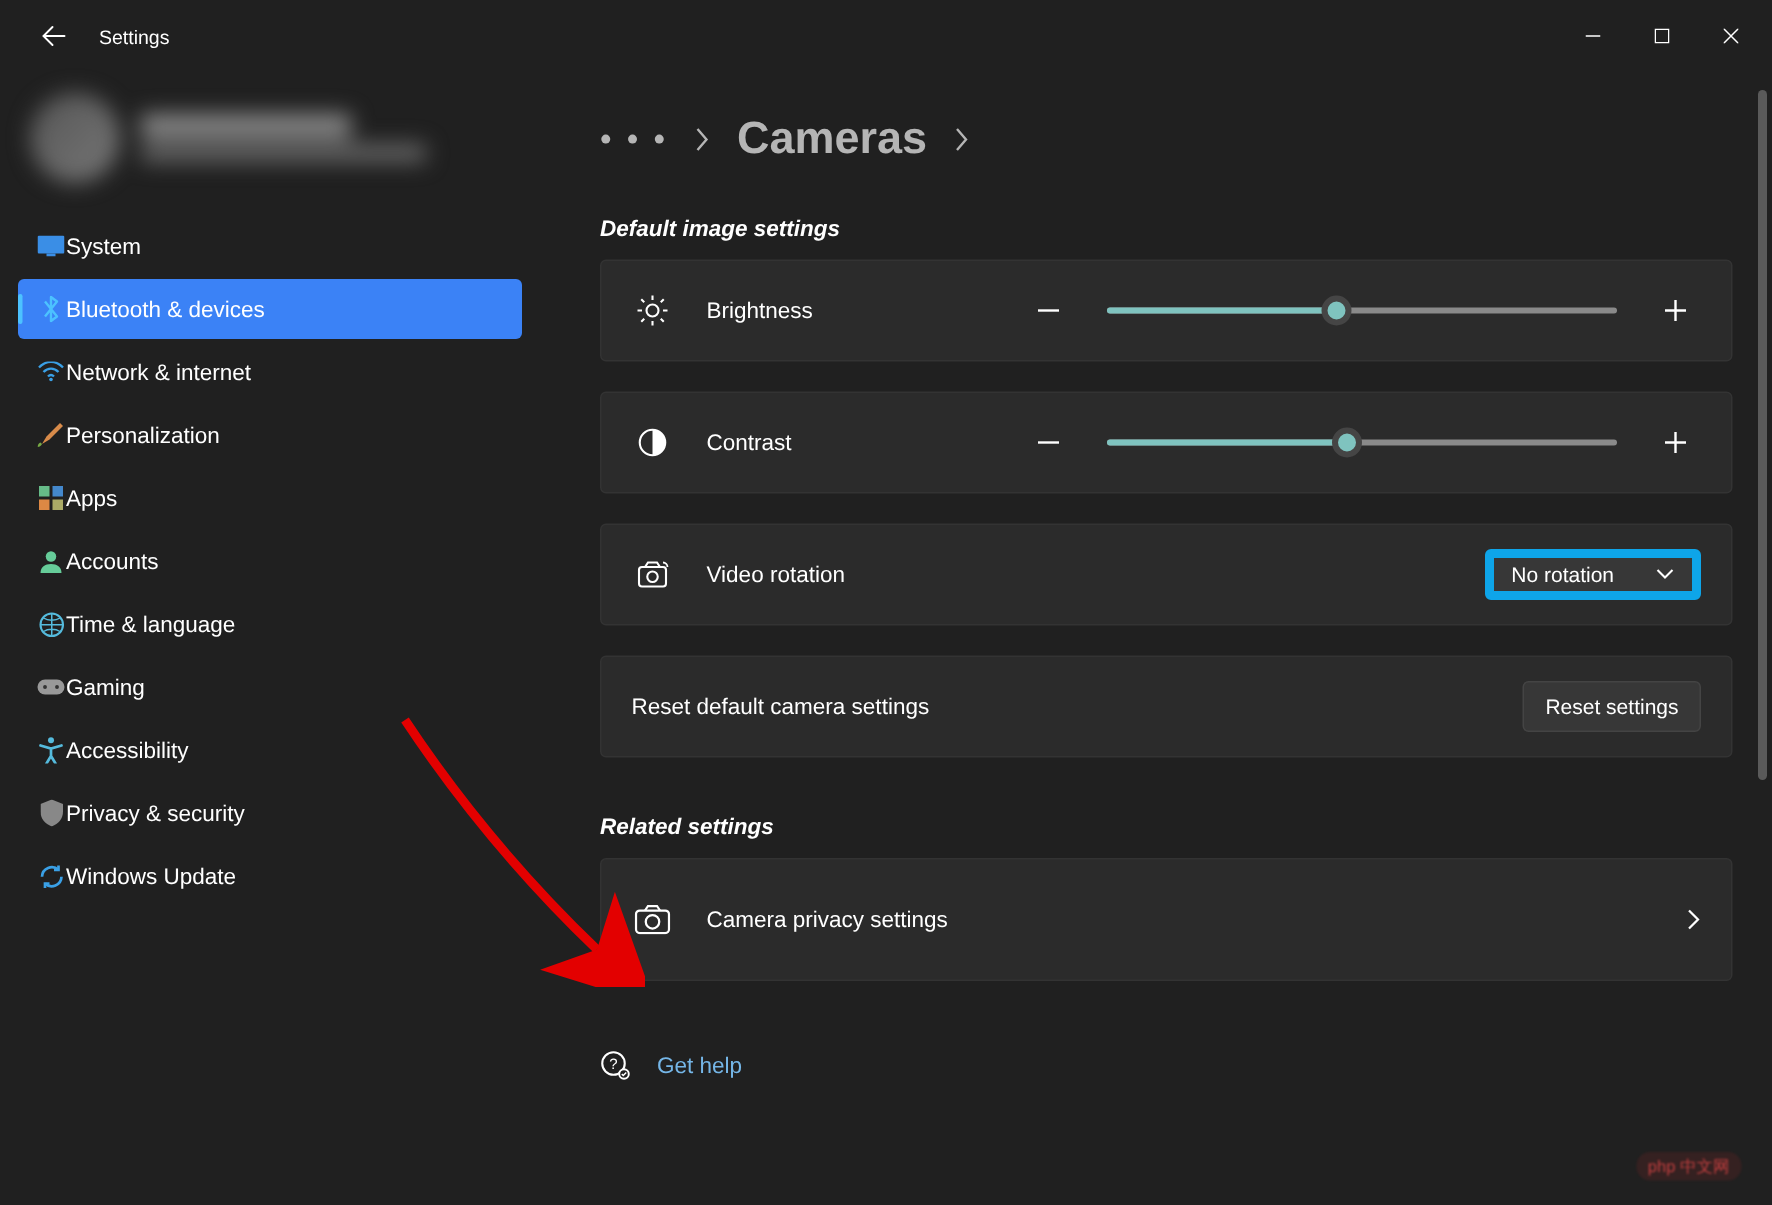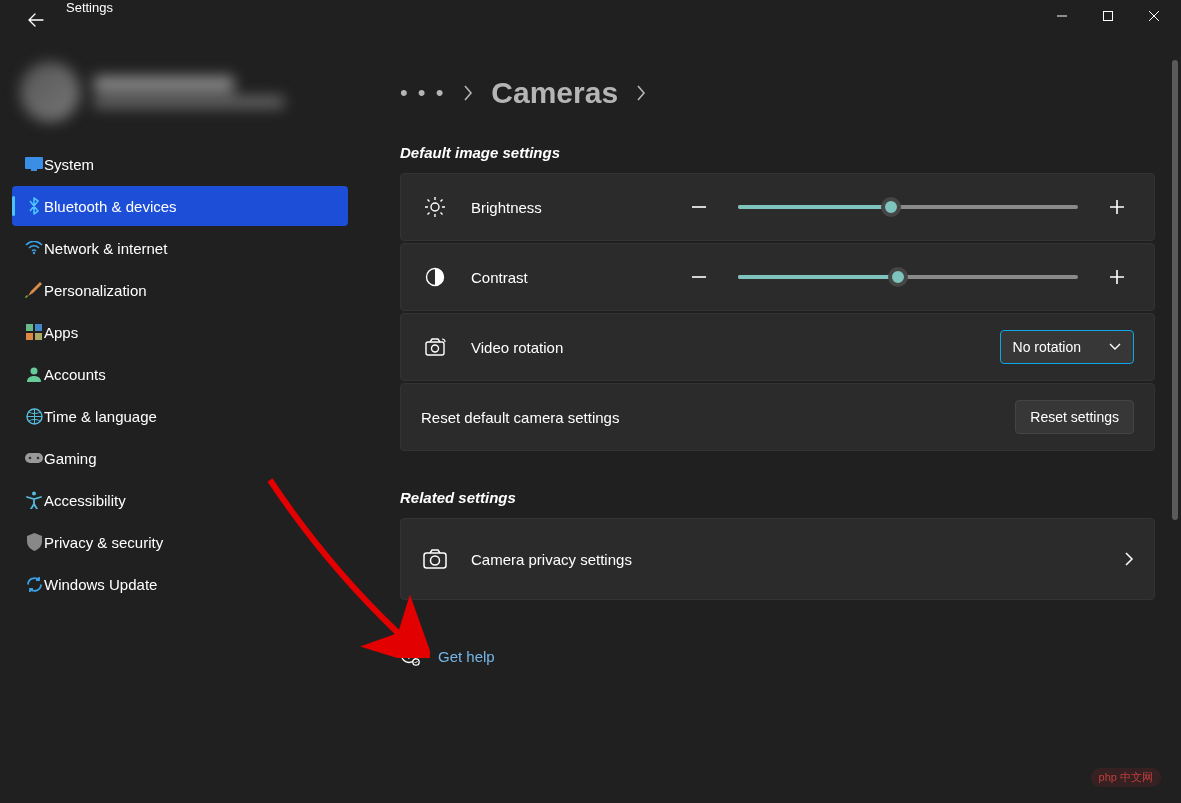--- a/index.html
+++ b/index.html
@@ -1,63 +1,63 @@
 <!DOCTYPE html>
 <html><head>
 <meta charset="utf-8">
 <style>
 * { box-sizing: border-box; margin: 0; padding: 0; font-family: "Segoe UI", -apple-system, sans-serif; }
 body { background: #202020; color: #fff; width: 1181px; height: 803px; overflow: hidden; border-radius: 8px; position: relative; }
 
-.titlebar { display: flex; align-items: flex-start; height: 48px; padding: 0 4px; }
+.titlebar { display: flex; align-items: center; height: 48px; padding: 0 4px; }
 .back-btn { width: 40px; height: 40px; display: flex; align-items: center; justify-content: center; margin-left: 12px; cursor: pointer; }
 .app-title { font-size: 13px; margin-left: 10px; }
 .window-controls { margin-left: auto; display: flex; }
 .win-ctrl { width: 46px; height: 32px; display: flex; align-items: center; justify-content: center; cursor: pointer; }
 
 .layout { display: flex; height: calc(100% - 48px); }
 .sidebar { width: 360px; padding: 0 12px; display: flex; flex-direction: column; }
 .profile { display: flex; align-items: center; gap: 14px; padding: 14px 8px 22px 8px; filter: blur(7px); }
 .avatar { width: 60px; height: 60px; border-radius: 50%; background: linear-gradient(135deg,#555,#777); }
 .profile-text { display: flex; flex-direction: column; gap: 4px; }
 .pname { width: 140px; height: 16px; background: #888; border-radius: 3px; }
 .pemail { width: 190px; height: 12px; background: #666; border-radius: 3px; }
 
 .search { position: relative; margin: 2px 8px 18px 8px; }
 .search input { width: 100%; height: 36px; background: #2d2d2d; border: none; border-bottom: 1px solid #7a7a7a; border-radius: 4px; color: #fff; padding: 0 40px 0 12px; font-size: 14px; outline: none; }
 .search-icon { position: absolute; right: 12px; top: 50%; transform: translateY(-50%); }
 
 .nav { list-style: none; display: flex; flex-direction: column; gap: 2px; }
 .nav-item { display: flex; align-items: center; height: 40px; padding: 0 12px; border-radius: 4px; cursor: pointer; font-size: 15px; position: relative; }
-.nav-item.active { background: #1d4ed8; }
+.nav-item.active { background: #3b82f6; }
 .nav-item.active::before { content: ""; position: absolute; left: 0; top: 10px; bottom: 10px; width: 3px; background: #4cc2ff; border-radius: 2px; }
 .nav-icon { width: 20px; height: 20px; display: flex; align-items: center; justify-content: center; }
 
 .main { flex: 1; padding: 28px 26px 0 40px; overflow-y: auto; position: relative; }
 .breadcrumb { display: flex; align-items: center; gap: 18px; margin-bottom: 34px; }
 .bc-ellipsis { font-size: 22px; color: #b5b5b5; letter-spacing: 2px; cursor: pointer; }
 .bc-chevron { color: #b5b5b5; }
 .bc-link { font-size: 30px; color: #b5b5b5; font-weight: 600; cursor: pointer; }
 .bc-current { font-size: 30px; font-weight: 600; }
 
 .section-title { font-size: 15px; font-weight: 600; margin-bottom: 12px; font-style: italic; }
-.cards { display: flex; flex-direction: column; gap: 2px; margin-bottom: 38px; border-radius: 25px; }
+.cards { display: flex; flex-direction: column; gap: 20px; margin-bottom: 38px; border-radius: 25px; }
 .card { background: #2b2b2b; border: 1px solid #333; border-radius: 4px; padding: 0 20px; display: flex; align-items: center; min-height: 68px; }
 .card.link { cursor: pointer; min-height: 82px; }
 .card-icon { width: 28px; display: flex; justify-content: center; margin-right: 22px; }
 .card-label { font-size: 15px; }
 .card-controls { margin-left: auto; display: flex; align-items: center; gap: 22px; }
 
 .step-btn { width: 34px; height: 34px; display: flex; align-items: center; justify-content: center; cursor: pointer; color: #fff; }
 .slider { position: relative; width: 340px; height: 24px; display: flex; align-items: center; }
 .track-bg { position: absolute; left: 0; right: 0; height: 4px; background: #8a8a8a; border-radius: 2px; }
 .track-fill { position: absolute; left: 0; height: 4px; background: #7fc3bf; border-radius: 2px; }
 .thumb { position: absolute; width: 20px; height: 20px; border-radius: 50%; background: #7fc3bf; border: 4px solid #454545; transform: translateX(-50%); }
 
-.dropdown { background: #373737; border: 1px solid #0ea5e9; border-radius: 4px; height: 34px; padding: 0 12px; display: flex; align-items: center; gap: 28px; cursor: pointer; font-size: 14px; }
+.dropdown { background: #373737; border: 6px solid #0ea5e9; border-radius: 4px; height: 34px; padding: 0 12px; display: flex; align-items: center; gap: 28px; cursor: pointer; font-size: 14px; }
 .reset-btn { background: #373737; border: 1px solid #444; border-radius: 4px; height: 34px; padding: 0 14px; display: flex; align-items: center; cursor: pointer; font-size: 14px; }
 .chevron-r { margin-left: auto; }
 
 .help-row { display: flex; align-items: center; gap: 18px; padding: 8px 0; cursor: pointer; }
 .help-link { color: #75b6e7; font-size: 15px; }
 
 .arrow-annotation { position: absolute; left: 250px; top: 468px; pointer-events: none; }
 .scrollbar { position: absolute; right: 3px; top: 60px; bottom: 12px; width: 6px; }
 .scroll-thumb { position: absolute; top: 0; width: 100%; height: 460px; background: #5a5a5a; border-radius: 3px; }
 

